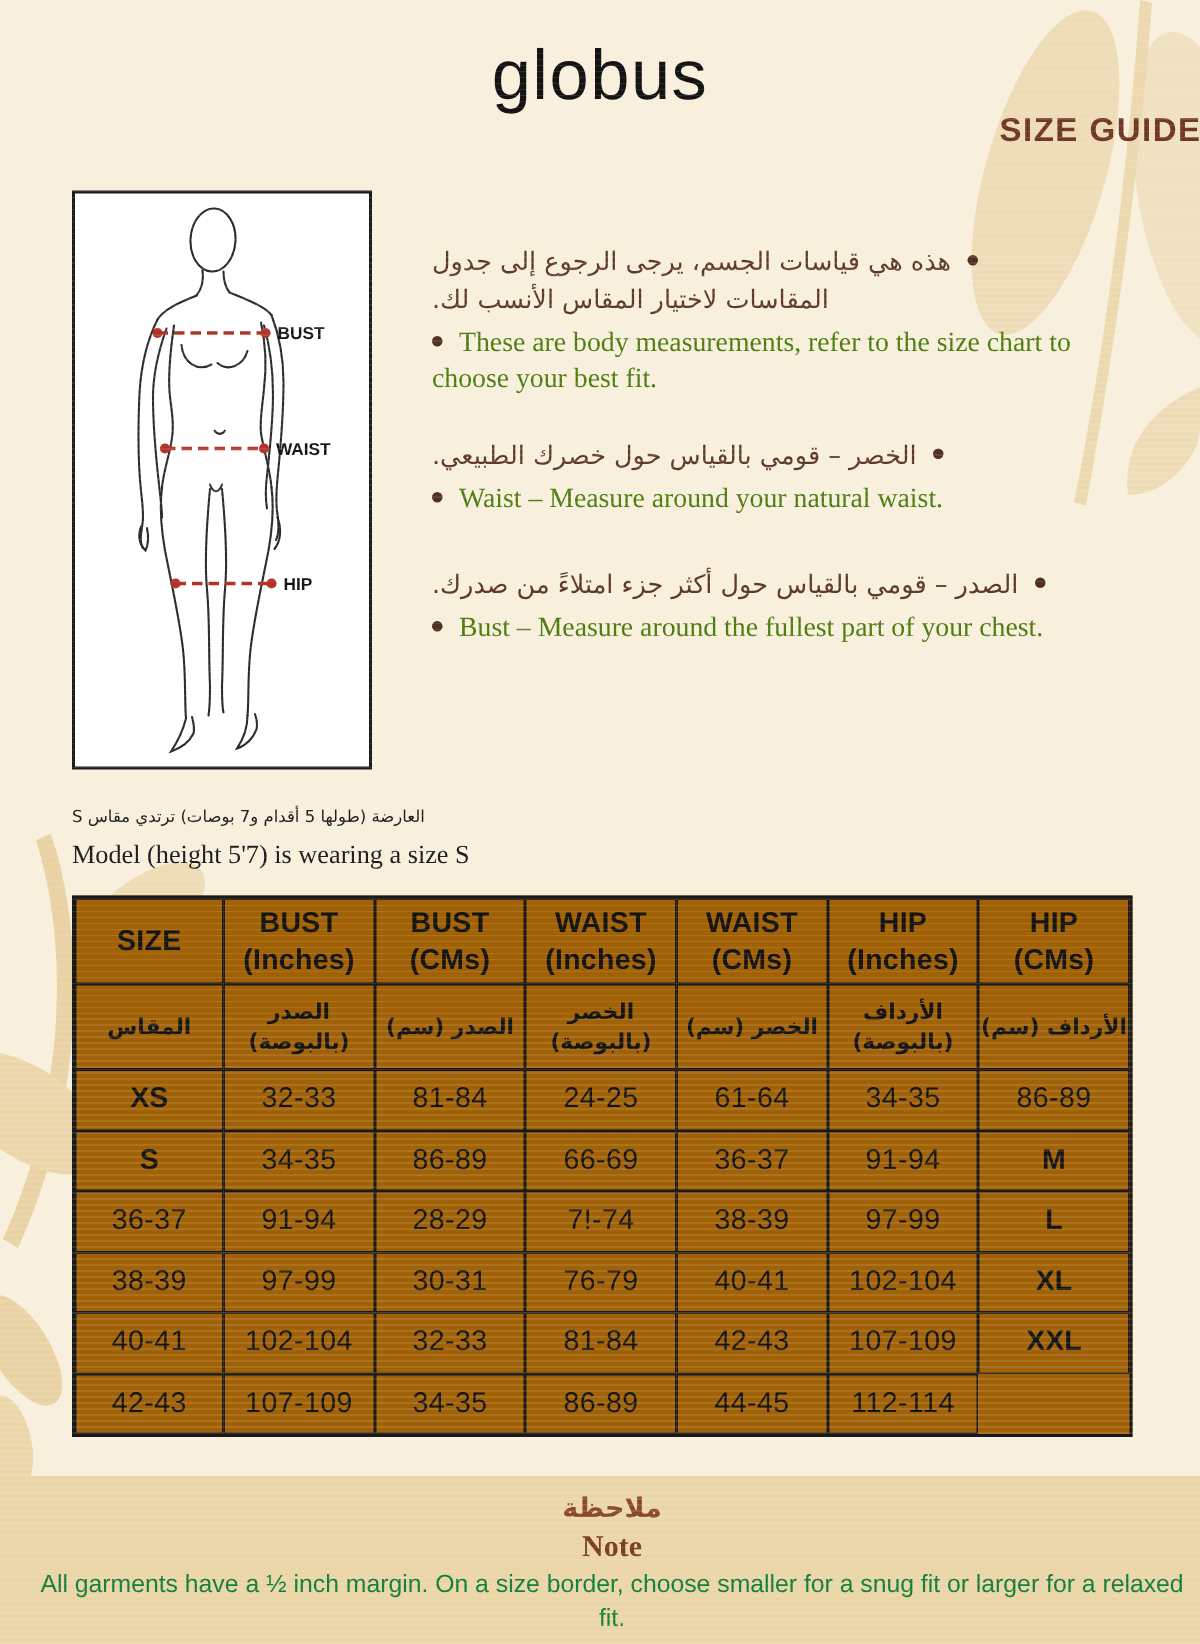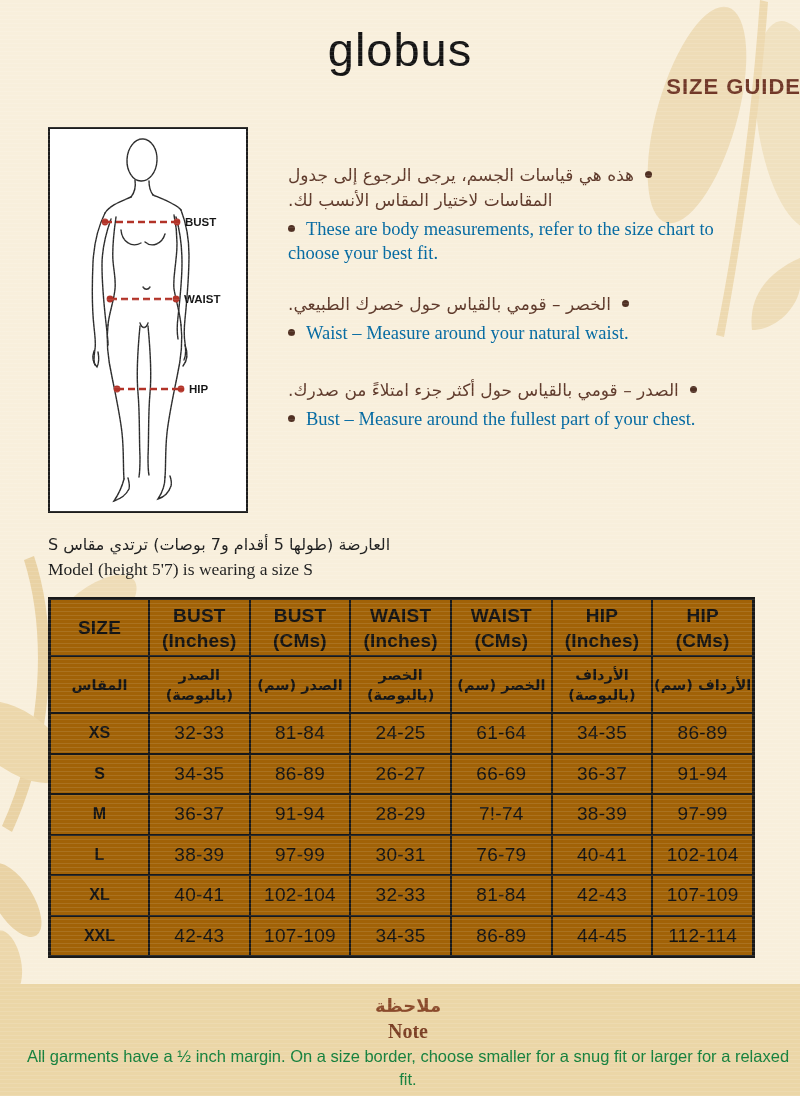--- a/index.html
+++ b/index.html
@@ -28,42 +28,42 @@
 
   
   .bullets{left:288px;top:151px;width:431px;margin-top:12px;}
   .bgroup{margin-bottom:27px;}
   .b{text-align:left;}
   .b .dot{display:inline-block;width:7px;height:7px;border-radius:50%;
     background:#503023;margin-inline-end:11px;vertical-align:3px;}
   .b.ar{direction:rtl;font-family:"DejaVu Sans",sans-serif;font-size:17px;
     line-height:25px;color:#5e392a;}
   .b.en{direction:ltr;font-family:"Liberation Serif",serif;font-size:18.5px;
-    line-height:24px;color:#0369a1;margin-top:4px;}
+    line-height:24px;color:#4d7c0f;margin-top:4px;}
   .bgroup.g2{margin-bottom:36px;}
   .bgroup.g3{margin-bottom:33px;}
 
   
   .modelnote{left:48px;top:533px;width:500px;}
   .modelnote .ar{direction:rtl;text-align:left;font-family:"DejaVu Sans",sans-serif;
-    font-size:16px;color:#1d1d1d;line-height:24px;}
+    font-size:11px;color:#1d1d1d;line-height:24px;}
   .modelnote .en{font-family:"Liberation Serif",serif;font-size:17.5px;color:#1d1d1d;line-height:24px;}
 
   
   .sizetable{left:48px;top:597px;width:707px;background:#a16207;
     border:2px solid #191919;box-sizing:border-box;z-index:2;
     display:grid;grid-template-columns:99px repeat(6,1fr);
     grid-template-rows:57px 57px repeat(6,40.5px);}
   .cell{border:1px solid #191919;display:flex;flex-direction:column;
     align-items:center;justify-content:center;color:#141414;}
   .cell span{display:block;text-align:center;}
   .hen{font-weight:bold;font-size:19px;line-height:25px;letter-spacing:.2px;}
   .har{direction:rtl;font-weight:bold;font-size:14.5px;line-height:20px;
     font-family:"DejaVu Sans",sans-serif;}
-  .szc{font-weight:bold;font-size:16px;}
+  .szc{font-weight:bold;font-size:19px;}
   .val{font-size:19px;letter-spacing:.3px;}
 
   
   .footer{left:0;top:984px;width:800px;height:112px;background:#ebd6a7;
     text-align:center;box-sizing:border-box;padding-top:9px;z-index:2;padding-left:16px;}
   .footer .h-ar{direction:rtl;font-family:"DejaVu Sans",sans-serif;font-weight:bold;
     font-size:18px;color:#8a4a2a;line-height:25px;}
   .footer .h-en{font-family:"Liberation Serif",serif;font-weight:bold;
     font-size:20px;color:#7b3f24;line-height:26px;}
   .footer .b-ar{direction:rtl;font-family:"DejaVu Sans",sans-serif;
@@ -224,21 +224,20 @@
     <div class="cell val">32-33</div>
     <div class="cell val">81-84</div>
     <div class="cell val">24-25</div>
     <div class="cell val">61-64</div>
     <div class="cell val">34-35</div>
     <div class="cell val">86-89</div>
 
     <div class="cell szc">S</div>
     <div class="cell val">34-35</div>
     <div class="cell val">86-89</div>
-    <div class="cell val">26-27</div>
     <div class="cell val">66-69</div>
     <div class="cell val">36-37</div>
     <div class="cell val">91-94</div>
 
     <div class="cell szc">M</div>
     <div class="cell val">36-37</div>
     <div class="cell val">91-94</div>
     <div class="cell val">28-29</div>
     <div class="cell val">7!-74</div>
     <div class="cell val">38-39</div>

